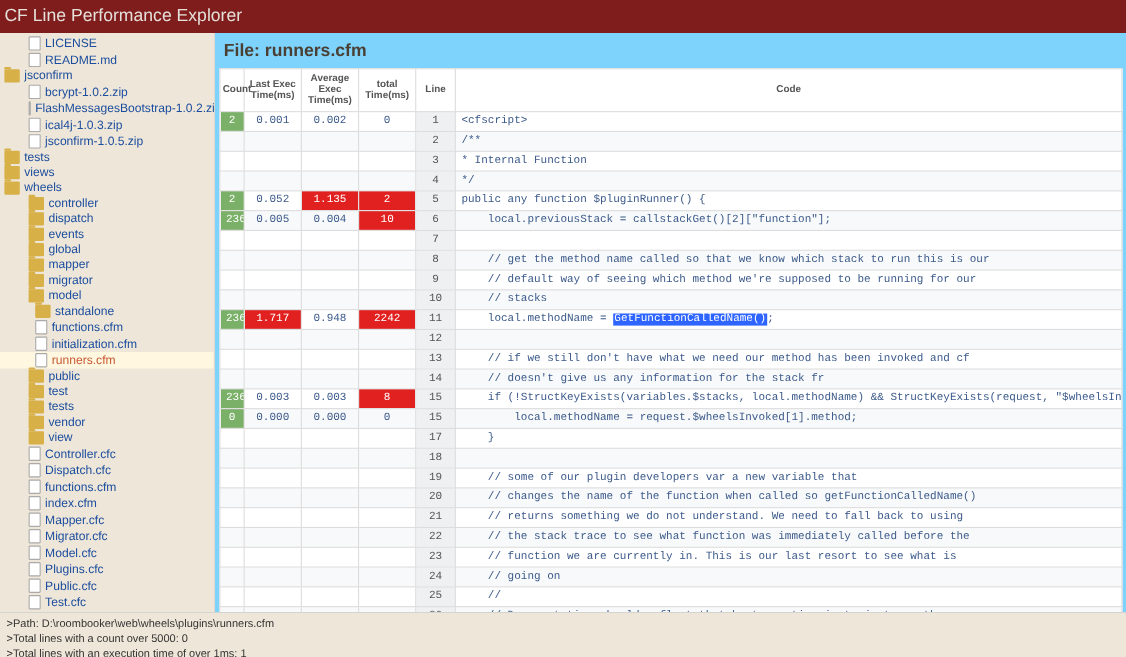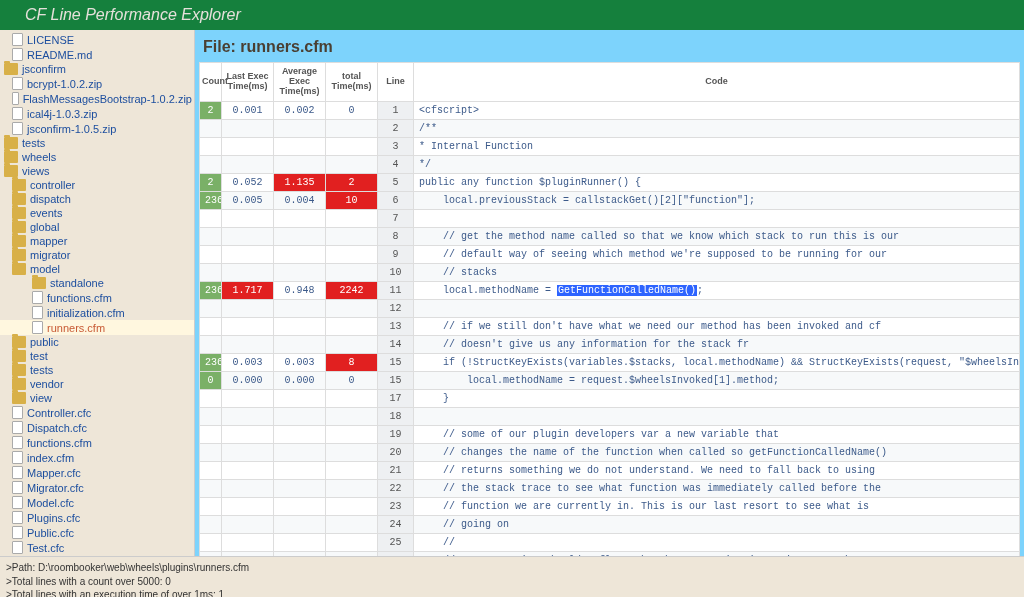--- a/index.html
+++ b/index.html
@@ -1,26 +1,26 @@
 <!DOCTYPE html>
 <html><head>
 <meta charset="utf-8">
 <style>
 * { margin:0; padding:0; box-sizing:border-box; }
 body { font-family: Arial, Helvetica, sans-serif; font-size:11px; background:#eee6d8; overflow:hidden; }
-.header { background:#15803d; color:#e5e0da; padding:6px 25px; font-size:16px;font-style:italic; }
+.header { background:#7f1d1d; color:#e5e0da; padding:6px 4px; font-size:16px; }
 .main { display:flex; height:526px; }
 .sidebar { width:195px; background:#eee6d8; overflow-y:auto; padding:2px 0; border-right:1px solid #ccc; }
 .tree-item { display:flex; align-items:center; padding:1px 2px; cursor:pointer; white-space:nowrap; color:#1b4d9e; }
 .tree-item.active { background:#fff7df; color:#c85a34; }
 .icon { display:inline-block; width:14px; height:12px; margin-right:4px; }
 .folder-icon { background:#d8b048; border-radius:1px; position:relative; }
 .folder-icon::before { content:""; position:absolute; top:-2px; left:0; width:6px; height:2px; background:#d8b048; border-radius:1px 1px 0 0; }
 .file-icon { background:#fff; border:1px solid #aaa; width:11px; height:13px; border-radius:1px; }
-.ind0{padding-left:4px}.ind1{padding-left:12px}.ind2{padding-left:32px}
+.ind0{padding-left:4px}.ind1{padding-left:26px}.ind2{padding-left:32px}
 .content { flex:1; background:#7dd3fc; overflow:auto; padding:0 4px 4px 4px; }
 .file-title { font-size:16px; font-weight:bold; color:#4a3f32; padding:8px 4px 6px 4px; }
 table { border-collapse:collapse; width:100%; background:#fff; table-layout:fixed; }
 th { background:#fff; border:1px solid #ddd; padding:4px 2px; font-size:9px; color:#555; text-align:center; line-height:1.1; font-weight:bold; }
 td { border:1px solid #ddd; padding:3px 5px; font-family:'Courier New',monospace; font-size:10px; color:#3c5a8a; white-space:nowrap; overflow:hidden; }
 td.num { text-align:center; }
 td.line { background:#eef0f2; text-align:center; color:#555; }
 td.code { color:#3c5a8a; width:auto;margin-left:16px; }
 tr:nth-child(even) td.code, tr:nth-child(even) td:not(.red):not(.green):not(.line) { background:#f7f9fa; }
 .red { background:#e12020 !important; color:#fff !important; }
@@ -68,25 +68,25 @@
       <div class="tree-item ind1">
         <span class="icon file-icon"></span>
         <span>jsconfirm-1.0.5.zip</span>
       </div>
       <div class="tree-item ind0">
         <span class="icon folder-icon"></span>
         <span>tests</span>
       </div>
       <div class="tree-item ind0">
         <span class="icon folder-icon"></span>
+        <span>views</span>
+      </div>
+      <div class="tree-item ind0">
+        <span class="icon folder-icon"></span>
         <span>wheels</span>
-      </div>
-      <div class="tree-item ind0">
-        <span class="icon folder-icon"></span>
-        <span>views</span>
       </div>
       <div class="tree-item ind1">
         <span class="icon folder-icon"></span>
         <span>controller</span>
       </div>
       <div class="tree-item ind1">
         <span class="icon folder-icon"></span>
         <span>dispatch</span>
       </div>
       <div class="tree-item ind1">

